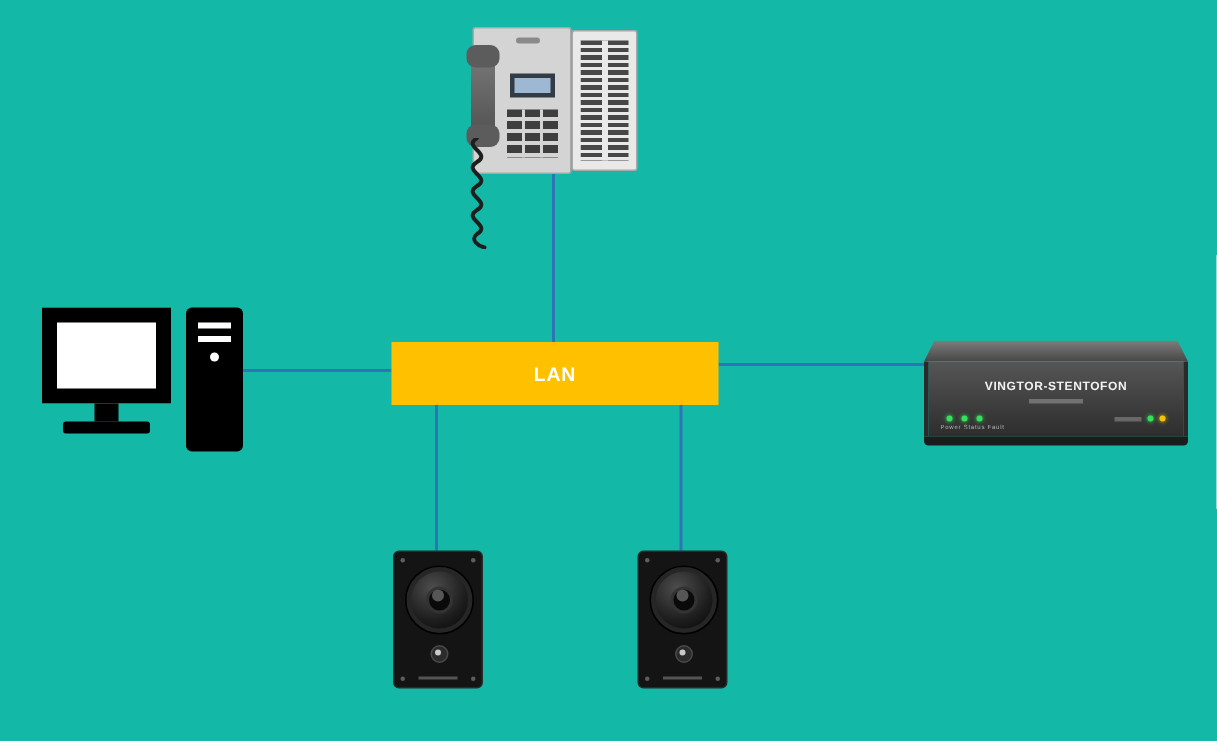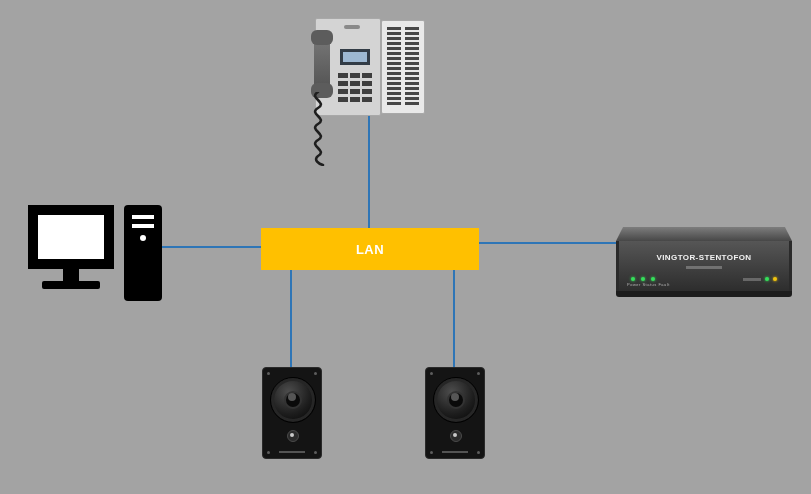--- a/index.html
+++ b/index.html
@@ -1,16 +1,16 @@
 <!DOCTYPE html>
 <html><head>
 <meta charset="utf-8">
 <style>
   html,body{margin:0;padding:0;background:#ffffff;font-family:"Liberation Sans",sans-serif;}
-  .canvas{position:relative;width:811px;height:494px;background:#a3a3a3;overflow:hidden;}
+  .canvas{position:relative;width:811px;height:494px;background:#14b8a6;overflow:hidden;}
 
   
   .conn{position:absolute;background:#2E75B6;}
   .conn.h{height:2px;}
   .conn.v{width:2px;}
 
   
   .lan-box{position:absolute;left:261px;top:228px;width:218px;height:42px;background:#FFC000;
            display:flex;align-items:center;justify-content:center;}
   .lan-box span{color:#ffffff;font-size:13px;font-weight:bold;letter-spacing:.5px;}

